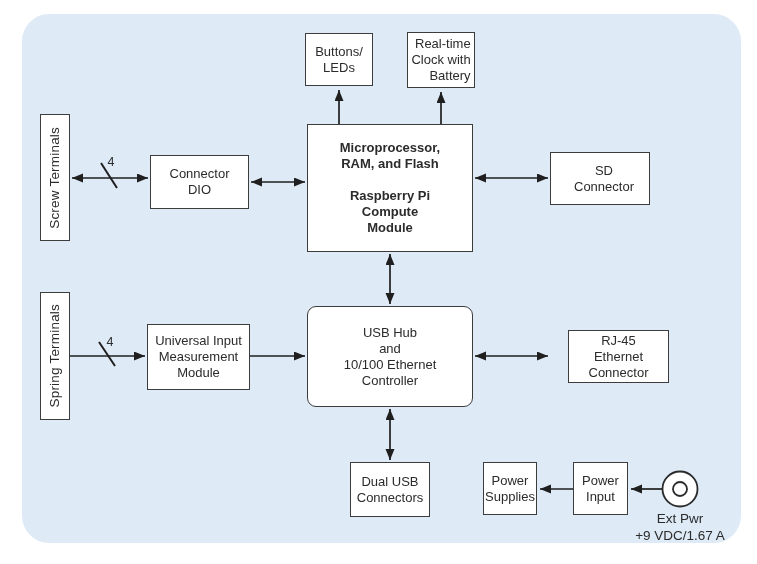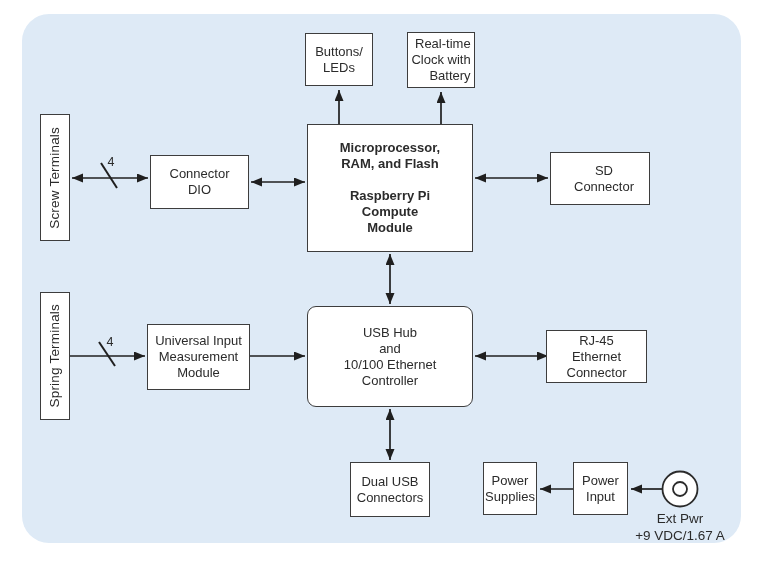--- a/index.html
+++ b/index.html
@@ -130,21 +130,21 @@
 
 <div class="block" style="left:147px; top:324px; width:103px; height:66px;">Universal Input
 Measurement
 Module</div>
 
 <div class="block" style="left:307px; top:306px; width:166px; height:101px;border-radius:9px;">USB Hub
 and
 10/100 Ethernet
 Controller</div>
 
-<div class="block" style="left:546px; top:330px; width:101px; height:53px;">RJ-45
+<div class="block" style="left:568px; top:330px; width:101px; height:53px;">RJ-45
 Ethernet
 Connector</div>
 
 <div class="block" style="left:350px; top:462px; width:80px; height:55px;">Dual USB
 Connectors</div>
 
 <div class="block" style="left:483px; top:462px; width:54px; height:53px;">Power
 Supplies</div>
 
 <div class="block" style="left:573px; top:462px; width:55px; height:53px;">Power

